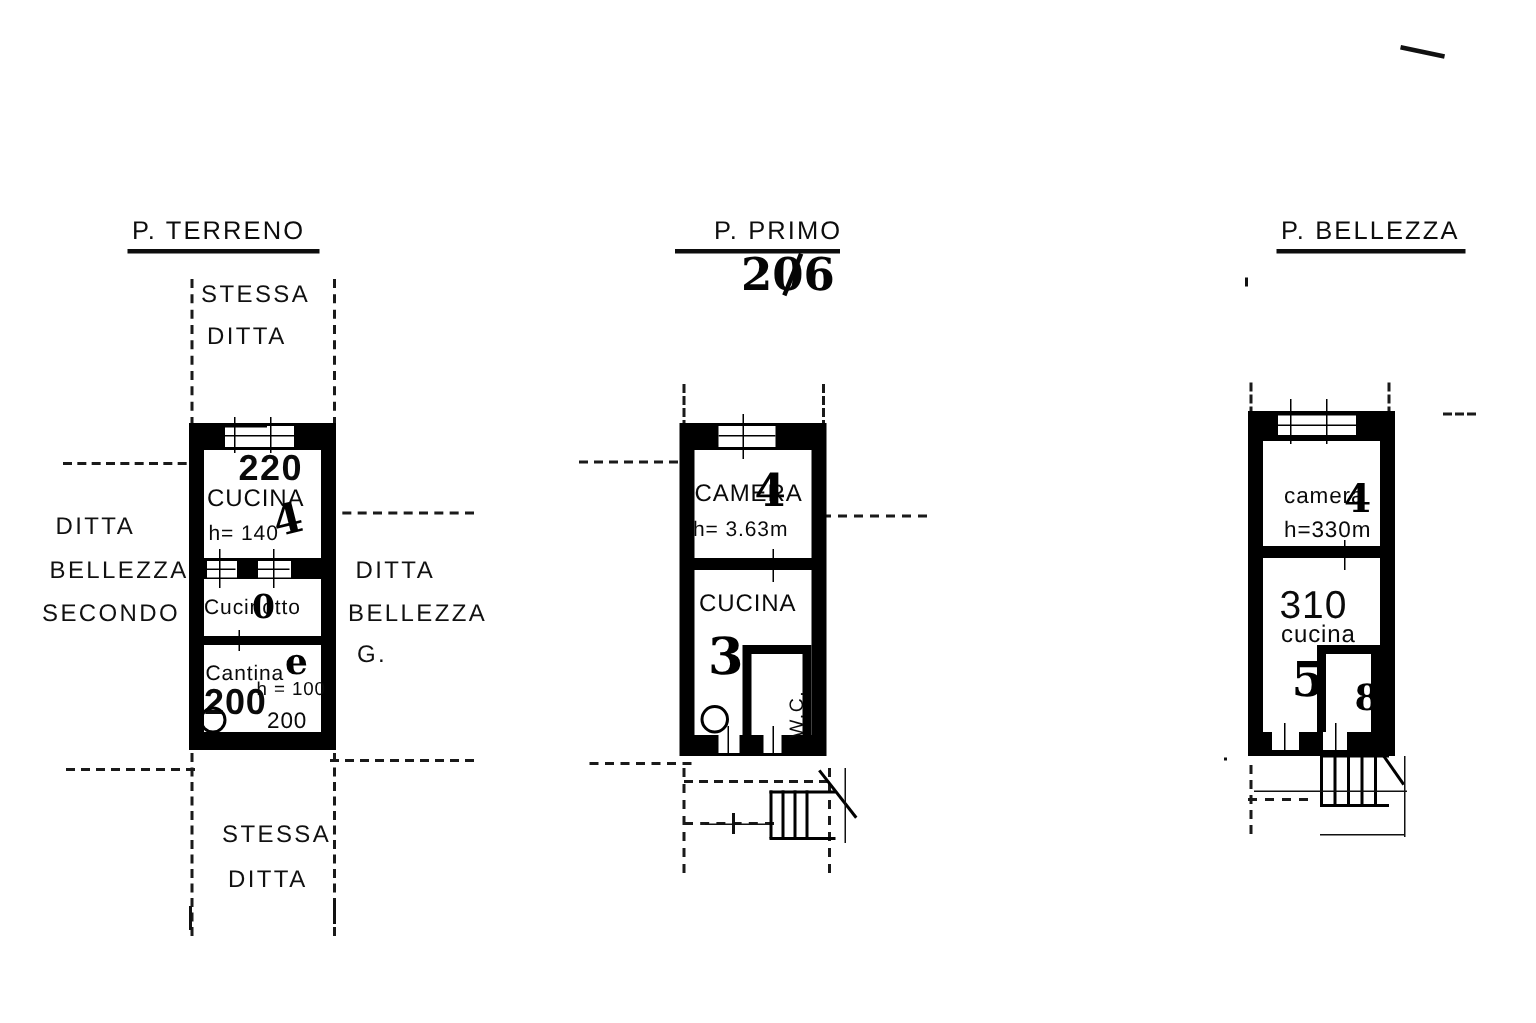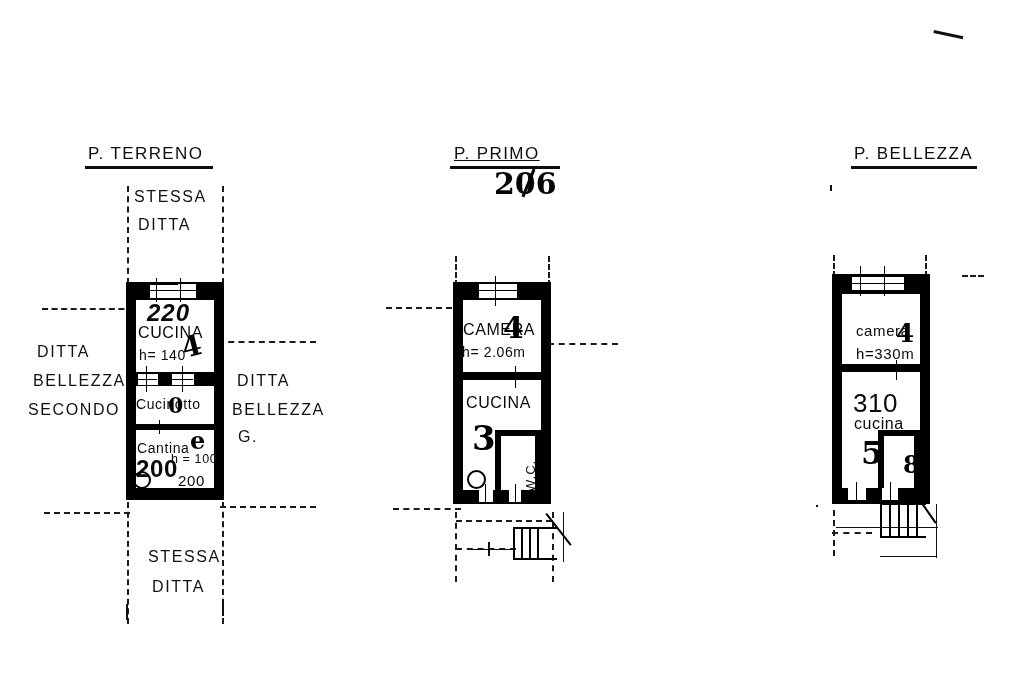--- a/index.html
+++ b/index.html
@@ -203,36 +203,36 @@
     <div class="opening-line" style="left:11px; top:97px; width:20px; height:1px;"></div>
 
     <div class="opening" style="left:46px; top:92px; width:22px; height:11px;"></div>
     <div class="opening-line" style="left:56px; top:84px; width:1px; height:26px;"></div>
     <div class="opening-line" style="left:45px; top:97px; width:22px; height:1px;"></div>
 
     <div class="opening-line" style="left:33px; top:138px; width:1px; height:14px;"></div>
     <div class="opening-line" style="left:24px; top:145px; width:20px; height:1px;"></div>
   </div>
 
-  <div class="room-label rl-big" style="left:147px; top:299px; font-size:24px; font-weight:bold;font-style:italic;">220</div>
+  <div class="room-label rl-big" style="left:159px; top:299px; font-size:24px; font-weight:bold;">220</div>
   <div class="room-label rl-mid" style="left:138px; top:324px;">CUCINA</div>
   <div class="room-label rl-small" style="left:139px; top:347px;">h= 140</div>
   <div class="scrawl" style="left:182px; top:330px; font-size:28px; transform: rotate(-14deg);">4</div>
 
   <div class="room-label rl-small" style="left:136px; top:396px;">Cucinotto</div>
   <div class="scrawl" style="left:168px; top:392px; font-size:22px;">0</div>
 
   <div class="room-label rl-small" style="left:137px; top:440px;">Cantina</div>
   <div class="room-label" style="left:136px; top:455px; font-size:24px; font-weight:bold;">200</div>
   <div class="room-label rl-tiny" style="left:171px; top:452px;">h = 100</div>
   <div class="room-label rl-tiny" style="left:178px; top:472px; font-size:15px;">200</div>
   <div class="scrawl" style="left:190px; top:426px; font-size:24px;">e</div>
   <div class="fixture" style="left:133px; top:471px; width:14px; height:14px;"></div>
 
-  <div class="floor-title" style="left:454px; top:144px;text-decoration:underline;">P. PRIMO</div>
+  <div class="floor-title" style="left:476px; top:144px;">P. PRIMO</div>
   <div class="floor-title-rule" style="left:450px; top:166px; width:110px;"></div>
   <div class="hand" style="left:494px; top:166px; font-size:30px;">206</div>
   <div class="hand-slash" style="left:527px; top:168px; width:3px; height:30px; transform: rotate(22deg);"></div>
 
   <div class="dash-v" style="left:455px; top:256px; height:30px;"></div>
   <div class="dash-v" style="left:548px; top:256px; height:30px;"></div>
   <div class="dash-v" style="left:455px; top:512px; height:70px;"></div>
   <div class="dash-v" style="left:552px; top:512px; height:70px;"></div>
   <div class="dash-h" style="left:456px; top:520px; width:96px;"></div>
   <div class="dash-h" style="left:456px; top:548px; width:60px;"></div>
@@ -261,21 +261,21 @@
 
     <div class="opening" style="left:26px; top:208px; width:14px; height:12px;"></div>
     <div class="opening-line" style="left:32px; top:202px; width:1px; height:20px;"></div>
     <div class="opening" style="left:56px; top:208px; width:12px; height:12px;"></div>
     <div class="opening-line" style="left:62px; top:202px; width:1px; height:20px;"></div>
 
     <div class="fixture" style="left:14px; top:188px; width:15px; height:15px;"></div>
   </div>
 
   <div class="room-label rl-mid" style="left:463px; top:321px;">CAMERA</div>
-  <div class="room-label rl-small" style="left:462px; top:344px;">h= 2.06m</div>
+  <div class="room-label rl-small" style="left:462px; top:344px;">h= 3.63m</div>
   <div class="scrawl" style="left:503px; top:310px; font-size:30px;">4</div>
 
   <div class="room-label rl-mid" style="left:466px; top:394px;">CUCINA</div>
   <div class="scrawl" style="left:472px; top:418px; font-size:34px;">3</div>
 
   <div class="vertical-text" style="left:523px; top:492px;">W.C.</div>
 
   <div class="stair-box" style="left:513px; top:527px; width:50px; height:32px;">
     <div class="stair-step" style="left:0;  top:0;  width:1.6px; height:32px;"></div>
     <div class="stair-step" style="left:8px; top:0;  width:1.6px; height:32px;"></div>

